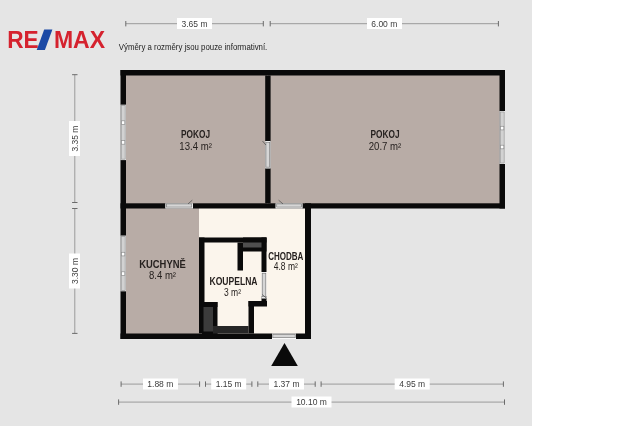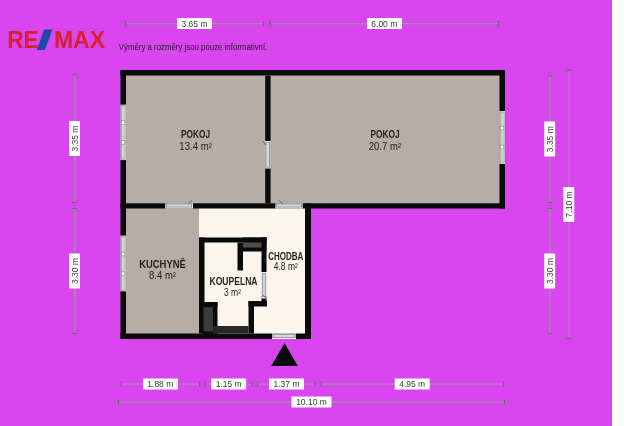--- a/index.html
+++ b/index.html
@@ -1,16 +1,16 @@
 <!DOCTYPE html>
 <html><head>
 <meta charset="utf-8">
 <style>
 html,body{margin:0;padding:0;background:#ffffff;}
-.page{position:relative;width:612px;height:426px;overflow:hidden;background:#d946ef;font-family:"Liberation Sans",sans-serif;}
+.page{position:relative;width:532px;height:426px;overflow:hidden;background:#e5e5e5;font-family:"Liberation Sans",sans-serif;}
 text{font-family:"Liberation Sans",sans-serif;}
 .dim{font-size:8.5px;fill:#3c3c3c;}
 .rn{font-weight:bold;font-size:10px;fill:#26211f;}
 .ra{font-size:10px;fill:#26211f;}
 </style>
 </head>
 <body>
 <div class="page">
 <svg width="640" height="426" viewBox="0 0 640 426">
 

